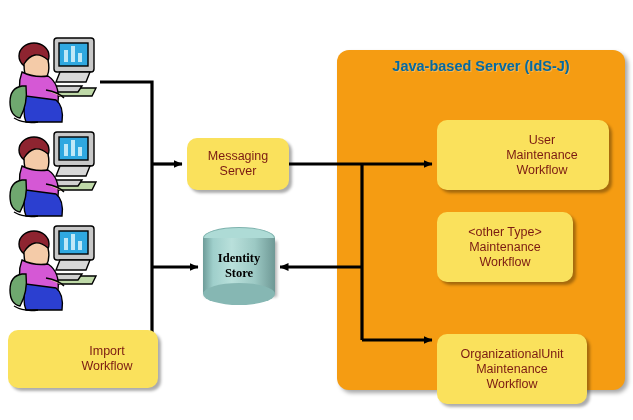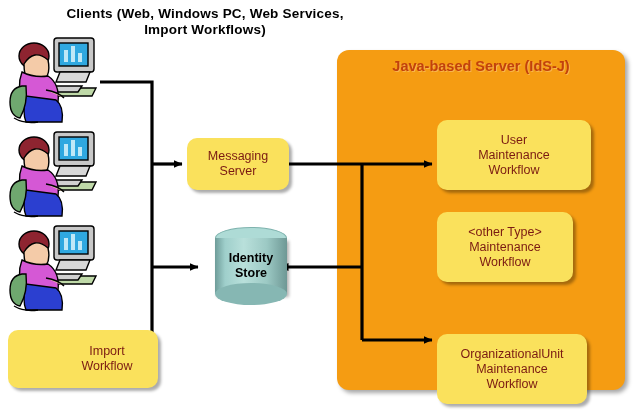--- a/index.html
+++ b/index.html
@@ -17,40 +17,40 @@
   }
 
   
   .server-panel{
     position:absolute;left:337px;top:50px;width:288px;height:340px;
     background:#F59C12;border-radius:12px;
     box-shadow:3px 3px 4px rgba(0,0,0,.35);
   }
   .server-title{
     position:absolute;left:337px;top:58px;width:288px;text-align:center;
-    font-size:14.5px;font-weight:bold;color:#c2410c;
+    font-size:14.5px;font-weight:bold;color:#0369a1;
     text-shadow:1px 1px 0 rgba(255,255,255,.25);
   }
 
   
   .ybox{
     position:absolute;background:#FAE15C;
     border-radius:10px;
     box-shadow:3px 3px 3px rgba(0,0,0,.33);
     display:flex;align-items:center;justify-content:center;text-align:center;
     color:#7a1a12;font-size:12.5px;line-height:15px;white-space:pre-line;
   }
-  .wf1{left:437px;top:120px;width:154px;height:70px;}
+  .wf1{left:437px;top:120px;width:134px;height:70px;padding-left:38px;}
   .wf2{left:437px;top:212px;width:136px;height:70px;}
   .wf3{left:437px;top:302px;width:150px;height:70px;margin-top:32px;}
   .msg{left:187px;top:138px;width:102px;height:52px;}
   .imp{left:8px;top:330px;width:102px;height:58px;padding-left:48px;}
 
   
-  .cyl{position:absolute;left:215px;top:227px;width:72px;height:82px;}
+  .cyl{position:absolute;left:203px;top:227px;width:72px;height:82px;font-family:Liberation Serif, serif;}
   .cyl .body{
     position:absolute;left:0;top:11px;width:72px;height:56px;
     background:linear-gradient(to right,#6E9C99 0%,#9FCFCB 14%,#B9E0DB 40%,#9CC9C4 72%,#6E9895 100%);
     box-shadow:2px 3px 3px rgba(0,0,0,.3);
   }
   .cyl .top{
     position:absolute;left:0;top:0;width:72px;height:22px;border-radius:50%;
     background:#AEDBD6;border:1px solid #7FB3AE;box-sizing:border-box;
   }
   .cyl .bot{
@@ -69,22 +69,20 @@
   .client{position:absolute;width:100px;height:92px;}
   .c1{left:4px;top:34px;}
   .c2{left:4px;top:128px;}
   .c3{left:4px;top:222px;}
 </style>
 </head>
 <body>
 
 <div id="stage">
 
-  <div class="clients-title">Clients (Web, Windows PC, Web
-Services, Import Workflows)</div>
 
   <div class="server-panel"></div>
   <div class="server-title">Java-based Server (IdS-J)</div>
 
   <svg id="wires" viewBox="0 0 633 420" xmlns="http://www.w3.org/2000/svg">
     <defs>
       <marker id="ar" markerWidth="9" markerHeight="8" refX="8.5" refY="4" orient="auto" markerUnits="userSpaceOnUse">
         <path d="M0,0 L9,4 L0,8 z" fill="#000"></path>
       </marker>
       <marker id="arL" markerWidth="9" markerHeight="8" refX="8.5" refY="4" orient="auto" markerUnits="userSpaceOnUse">

